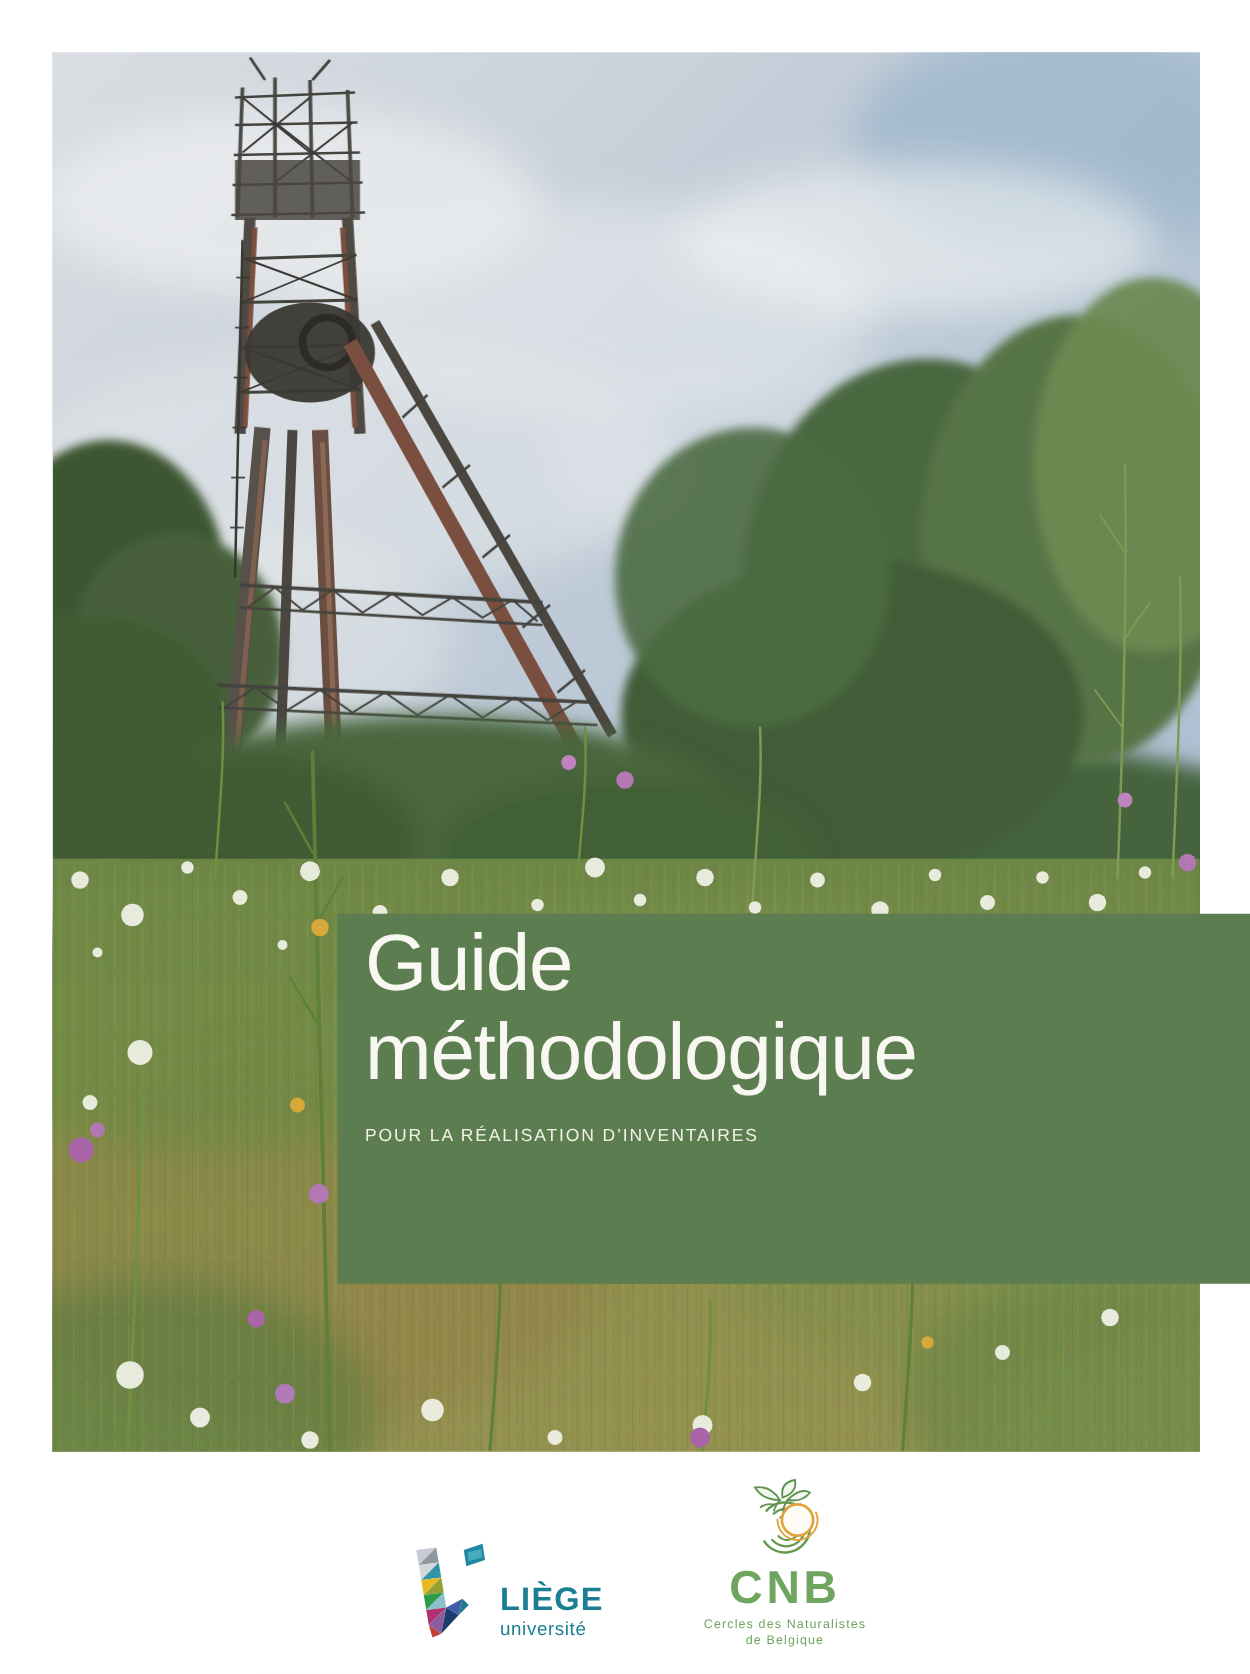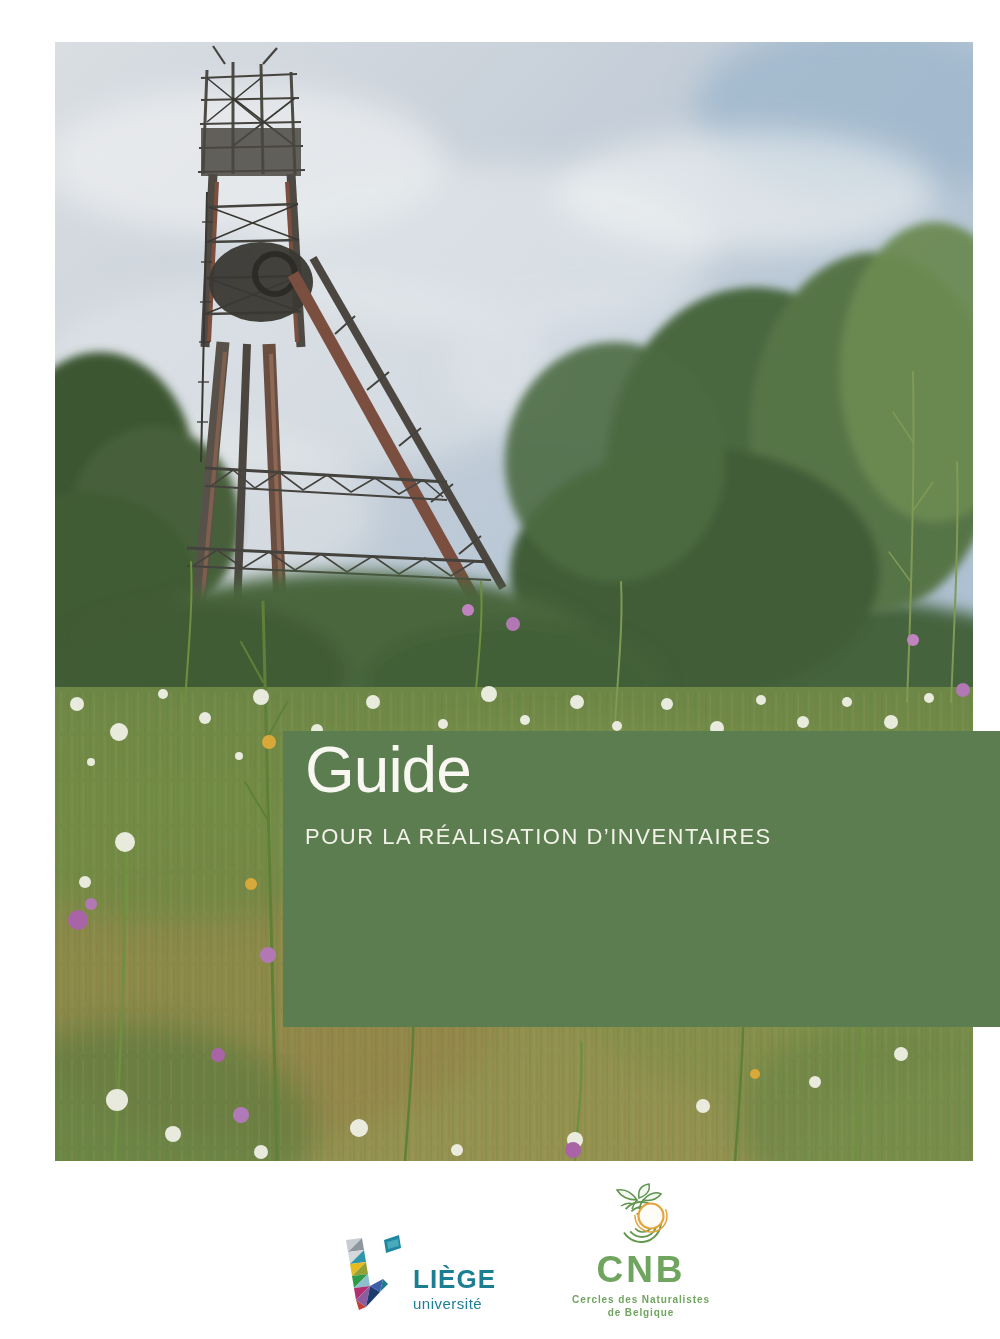--- a/index.html
+++ b/index.html
@@ -2,42 +2,42 @@
 <html><head>
 <meta charset="utf-8">
 <style>
   * { margin:0; padding:0; box-sizing:border-box; }
   html,body { background:#ffffff; }
   body {
     width:1000px; height:1339px;
     font-family:"Liberation Sans", sans-serif;
     position:relative; overflow:hidden;
   }
-  .page { position:absolute; inset:0; background:#ffffff;margin-left:13px; }
+  .page { position:absolute; inset:0; background:#ffffff; }
 
   
   .photo {
     position:absolute; left:42px; top:42px; width:918px; height:1119px;
     overflow:hidden; background:#c3ced9;
   }
   .photo svg { display:block; width:100%; height:100%; }
 
   
   .panel {
     position:absolute; left:270px; top:731px; width:730px; height:296px;
     background:#5b7d4f; color:#f8f7f1;
     padding:4px 36px 0 22px;
   }
   .title {
     font-size:64px; line-height:71px; font-weight:400; letter-spacing:-1px;
     color:#f8f7f1;
   }
   .subtitle {
     margin-top:16px;
-    font-size:22px; line-height:30px; letter-spacing:1.5px; font-weight:400;
+    font-size:14px; line-height:30px; letter-spacing:1.5px; font-weight:400;
     color:#f3f2e9;
   }
   .authors {
     margin-top:21px;
     font-size:13.5px; line-height:21px; letter-spacing:-0.2px;
     color:#fbfaf4; font-weight:400;
   }
 
   
   .uliege {
@@ -49,21 +49,21 @@
   .uliege-sub  { font-size:15px; font-weight:400; letter-spacing:0.5px; line-height:20px; margin-top:1px; }
 
   .cnb {
     position:absolute; left:552px; top:1183px; width:152px;
     text-align:center; color:#6fa55f;
   }
   .cnb-acronym {
     font-size:37px; font-weight:bold; letter-spacing:3px; line-height:38px;
     margin-top:2px; color:#6fa55f;
   }
-  .cnb-tagline { font-size:10px; font-weight:bold; letter-spacing:0.9px; line-height:13px; margin-top:4px; }
+  .cnb-tagline { font-size:10px; font-weight:normal; letter-spacing:0.9px; line-height:13px; margin-top:4px; }
 </style>
 </head>
 <body>
 
 <div class="page">
 
   <div class="photo">
     <svg viewBox="0 0 918 1119" preserveAspectRatio="none">
       <defs>
         <linearGradient id="sky" x1="0" y1="0" x2="0.9" y2="0.7">
@@ -295,20 +295,21 @@
         <circle cx="858" cy="598" r="6" fill="#c183c0"></circle>
         <circle cx="908" cy="648" r="7" fill="#b278b4"></circle>
         <circle cx="518" cy="1108" r="8" fill="#a964a8"></circle>
       </g>
     </svg>
   </div>
 
   <div class="panel">
     <div class="title">
       <div>Guide</div>
+      <div>méthodologique</div>
     </div>
     <div class="subtitle">
       <div>POUR LA RÉALISATION D’INVENTAIRES</div>
     </div>
     <div class="authors">
     </div>
   </div>
 
   <div class="uliege">
     <svg width="64" height="80" viewBox="0 0 64 80">

